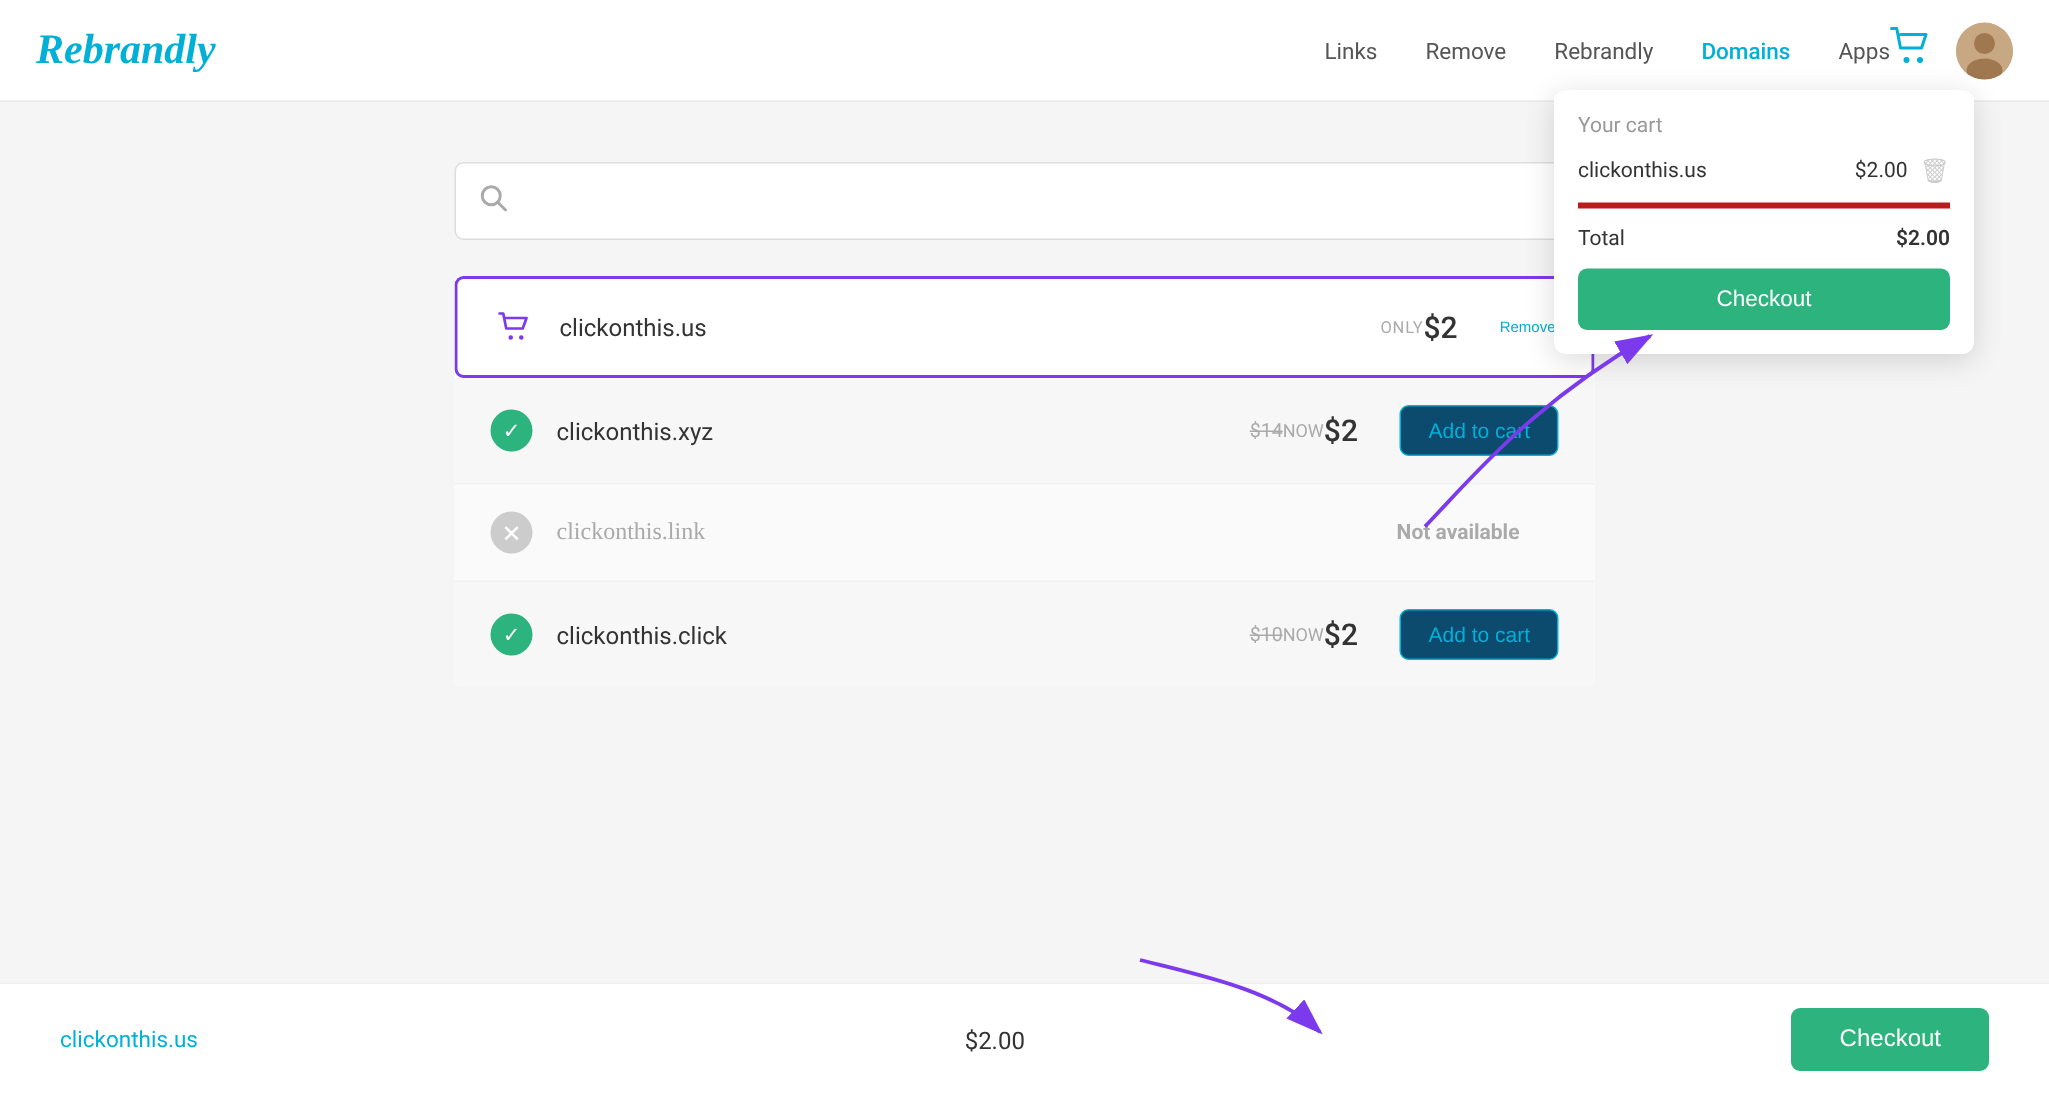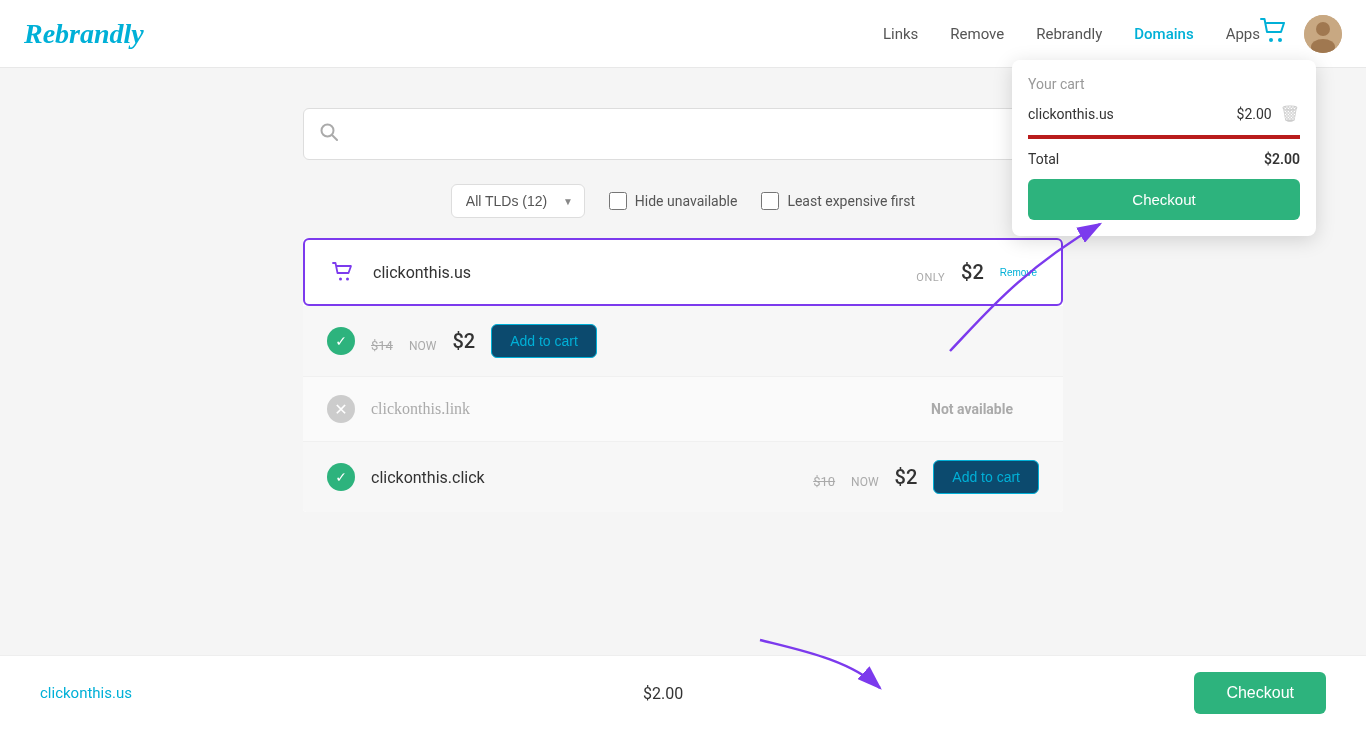--- a/index.html
+++ b/index.html
@@ -65,21 +65,21 @@
     }
 
     
     .cart-dropdown {
       position: absolute;
       top: 60px;
       right: 50px;
       background: #fff;
       border-radius: 8px;
       box-shadow: 0 4px 20px rgba(0,0,0,0.15);
-      width: 304px;
+      width: 280px;
       padding: 16px;
       z-index: 100;
     }
     .cart-dropdown-title {
       font-size: 14px;
       color: #999;
       margin-bottom: 12px;
     }
     .cart-item-row {
       display: flex;
@@ -280,23 +280,23 @@
       font-size: 16px;
       color: #333;
     }
     .domain-name.unavailable-text {
       color: #aaa;
       font-family: Liberation Serif, serif;
     }
 
     .domain-pricing {
       display: flex;
-      align-items: flex-end;
-      gap: 16px;
-      margin-right: 16px;
+      align-items: center;
+      gap: 0;
+      margin-right: 28px;
     }
     .original-price {
       font-size: 13px;
       color: #aaa;
       text-decoration: line-through;
     }
     .only-label {
       font-size: 11px;
       color: #aaa;
       text-transform: uppercase;
@@ -437,35 +437,20 @@
 
     <div class="search-bar">
       <span class="search-icon-svg">
         <svg width="18" height="18" viewBox="0 0 18 18" fill="none">
           <circle cx="7.5" cy="7.5" r="6" stroke="#aaa" stroke-width="2"></circle>
           <line x1="12" y1="12" x2="17" y2="17" stroke="#aaa" stroke-width="2" stroke-linecap="round"></line>
         </svg>
       </span>
     </div>
 
-    <div class="filters">
-      <div class="tld-select-wrapper">
-        <select class="tld-select">
-          <option>All TLDs  (12)</option>
-        </select>
-      </div>
-      <label class="filter-option">
-        <input type="checkbox" class="filter-checkbox" style="">
-        <span>Hide unavailable</span>
-      </label>
-      <label class="filter-option">
-        <input type="checkbox" class="filter-checkbox" style="">
-        <span>Least expensive first</span>
-      </label>
-    </div>
 
     <div class="domain-list">
 
       <div class="domain-row in-cart">
         <div class="status-icon cart">
           <svg width="22" height="20" viewBox="0 0 22 20" fill="none">
             <path d="M1 1h2.5l2 10h11l2.5-7H5" stroke="#7c3aed" stroke-width="1.8" stroke-linecap="round" stroke-linejoin="round"></path>
             <circle cx="8.5" cy="17" r="1.5" fill="#7c3aed"></circle>
             <circle cx="15.5" cy="17" r="1.5" fill="#7c3aed"></circle>
           </svg>
@@ -473,20 +458,21 @@
         <span class="domain-name">clickonthis.us</span>
         <div class="domain-pricing">
           <span class="only-label">ONLY</span>
           <span class="current-price">$2</span>
         </div>
         <button class="remove-btn">Remove</button>
       </div>
 
       <div class="domain-row alt-bg" style="background:#f7f7f7;">
         <div class="status-icon available">✓</div>
+        <span class="domain-name">clickonthis.xyz</span>
         <div class="domain-pricing">
           <span class="original-price">$14</span>
           <span class="now-label">NOW</span>
           <span class="current-price">$2</span>
         </div>
         <button class="add-to-cart-btn">Add to cart</button>
       </div>
 
       <div class="domain-row unavailable">
         <div class="status-icon unavailable">✕</div>

